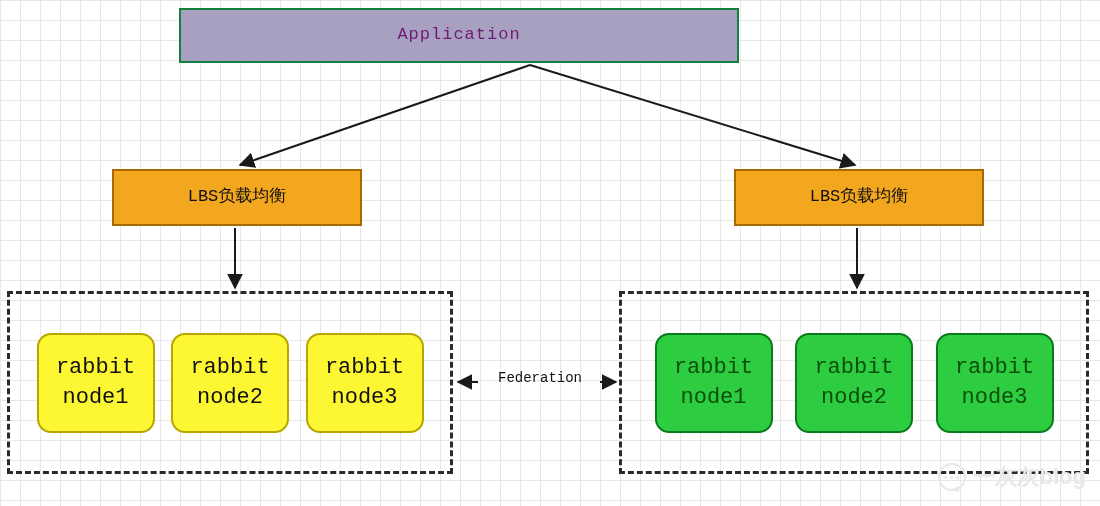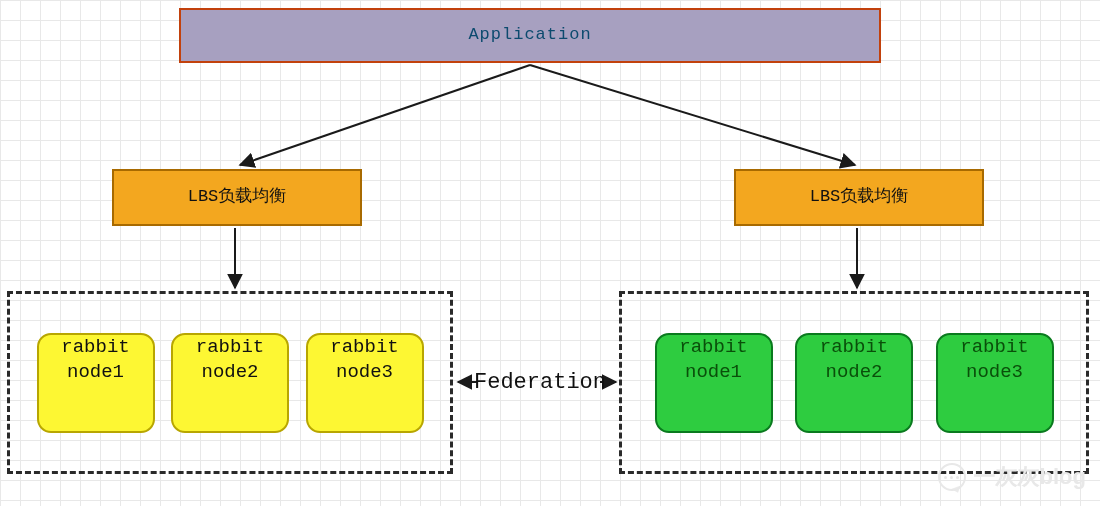--- a/index.html
+++ b/index.html
@@ -15,24 +15,24 @@
   }
   .box {
     position: absolute;
     display: flex;
     align-items: center;
     justify-content: center;
     text-align: center;
     line-height: 1.3;
   }
   .app-box {
-    left: 179px; top: 8px; width: 702px; height: 55px;
+    left: 179px; top: 8px; width: 560px; height: 55px;
     background: #a7a0c0;
-    border: 2px solid #c2410c;
-    color: #0c4a6e;
+    border: 2px solid #15803d;
+    color: #701a75;
     font-size: 17px;
     letter-spacing: 1px;
   }
   .lbs-box {
     width: 250px; height: 57px;
     background: #f3a71f;
     border: 2px solid #a86a00;
     color: #111;
     font-size: 17px;
   }
@@ -47,35 +47,35 @@
     justify-content: space-evenly;
     padding: 0 10px;
   }
   .cluster-left  { left: 7px;   top: 291px; width: 446px; height: 183px; }
   .cluster-right { left: 619px; top: 291px; width: 470px; height: 183px; }
 
   .node {
     width: 118px; height: 100px;
     border-radius: 14px;
     display: flex;
-    align-items: flex-start;
+    align-items: center;
     justify-content: center;
     text-align: center;
-    font-size: 19px;
+    font-size: 22px;
     line-height: 1.35;
     border: 2px solid;
   }
   .node-yellow { background: #fdf733; border-color: #b8a600; color: #111; }
   .node-green  { background: #2ecc40; border-color: #0a7a1e; color: #0a4f0a; }
 
   .fed-label {
     position: absolute;
     left: 460px; top: 370px; width: 160px;
     text-align: center;
-    font-size: 22px;
+    font-size: 14px;
     color: #111;
     background: transparent;
   }
 
   .watermark {
     position: absolute;
     right: 14px; bottom: 14px;
     display: flex; align-items: center; gap: 8px;
     color: #e8e8e8;
     font-family: Arial, sans-serif;

